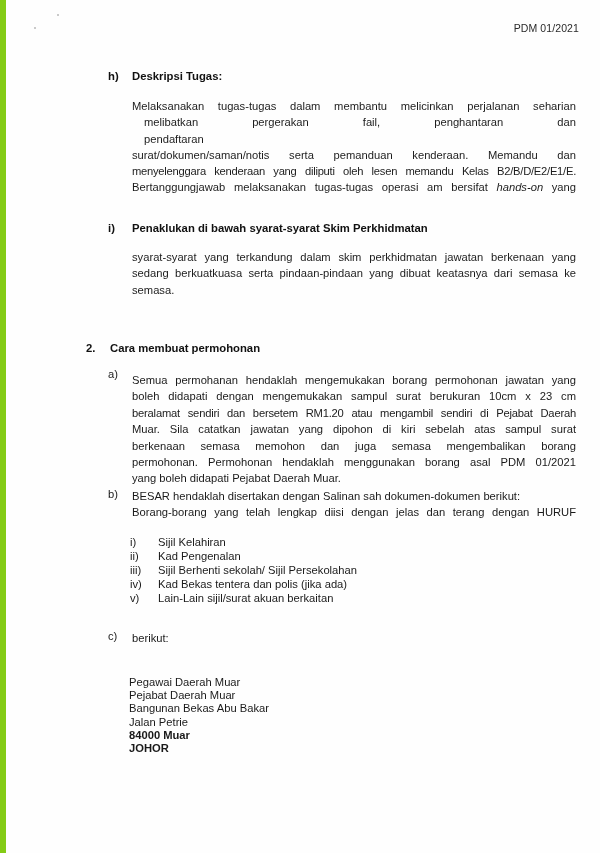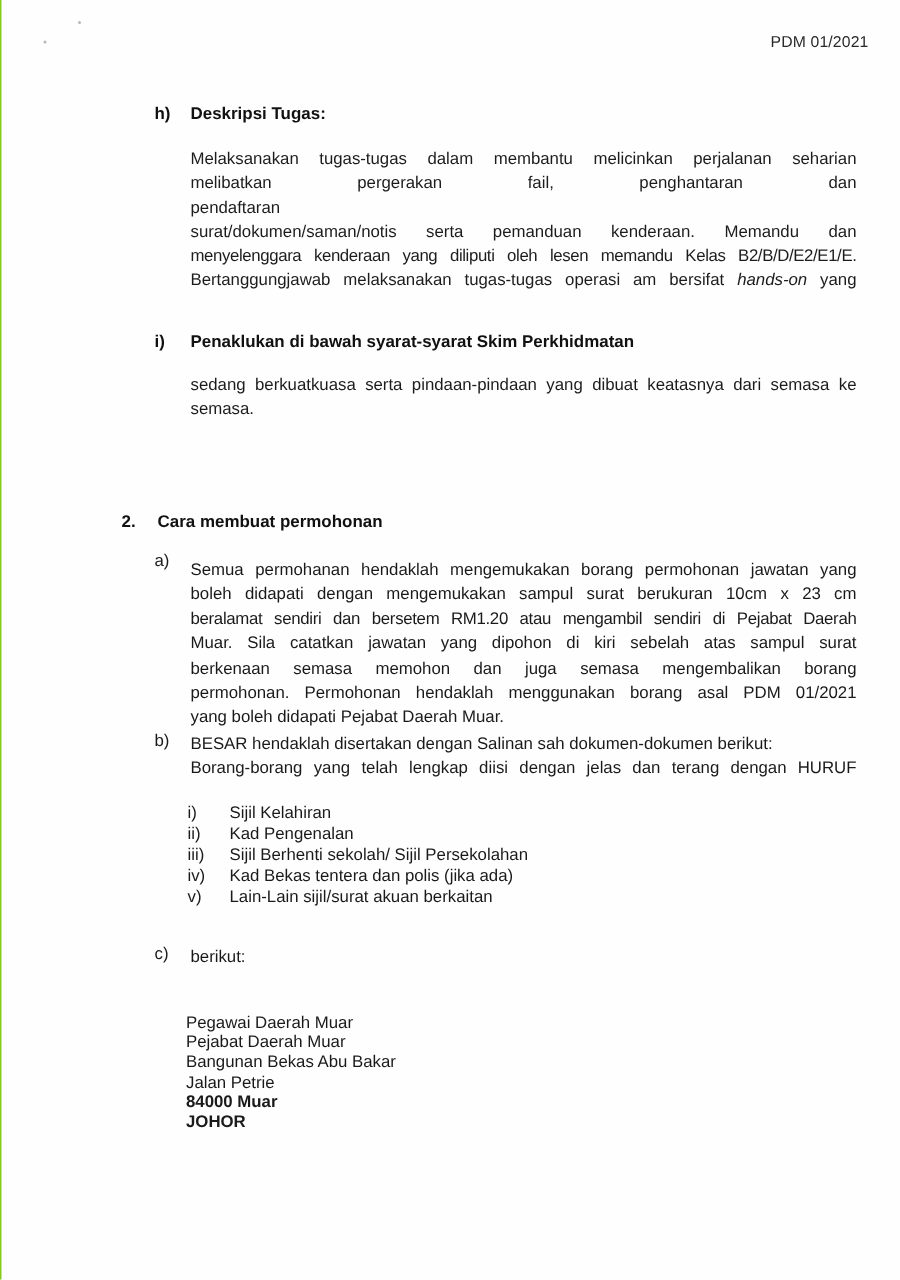--- a/index.html
+++ b/index.html
@@ -14,21 +14,21 @@
       overflow: hidden;
       font-family: "Liberation Sans", sans-serif;
       color: #1a1a1a;
       font-size: 11.2px;
     }
     .page {
       position: absolute;
       left: 0; top: 0;
       width: 600px; height: 853px;
       background: #fefefe;
-      border-left: 1px solid #84cc16;
+      border-left: 6px solid #84cc16;
       box-sizing: border-box;
     }
     .speck {
       position: absolute;
       width: 2px; height: 2px;
       background: #b8b8b8;
       border-radius: 50%;
     }
     .doc-ref {
       position: absolute;
@@ -92,31 +92,32 @@
   <span class="speck" style="left:28px; top:27px;"></span>
 
   <div class="doc-ref">PDM 01/2021</div>
 
   <div class="section-head" style="left:102px; top:70px;">
     <span class="num" style="width:24px;">h)</span><span>Deskripsi Tugas:</span>
   </div>
 
   <div class="para" style="left:126px; top:98px; width:444px;">
     <div style="text-align:justify; text-align-last:justify;">Melaksanakan  tugas-tugas dalam membantu melicinkan perjalanan seharian</div>
-    <div style="text-align:justify; text-align-last:justify; word-spacing:34px;">melibatkan pergerakan fail, penghantaran dan pendaftaran</div>
+    <div style="text-align:justify; text-align-last:justify; word-spacing:34px;margin-left:12px;">melibatkan pergerakan fail, penghantaran dan pendaftaran</div>
     <div style="text-align:justify; text-align-last:justify;">surat/dokumen/saman/notis serta pemanduan kenderaan. Memandu dan</div>
     <div style="text-align:justify; text-align-last:justify; letter-spacing:-0.25px;">menyelenggara kenderaan yang diliputi oleh lesen memandu Kelas B2/B/D/E2/E1/E.</div>
     <div style="text-align:justify; text-align-last:justify;"><span>Bertanggungjawab melaksanakan tugas-tugas operasi am bersifat </span><i>hands-on</i><span> yang</span></div>
   </div>
 
   <div class="section-head" style="left:102px; top:222px;">
     <span class="num" style="width:24px;">i)</span><span>Penaklukan di bawah syarat-syarat Skim Perkhidmatan</span>
   </div>
 
   <div class="para" style="left:126px; top:249px; width:444px;">
+    <div style="text-align:justify; text-align-last:justify;">syarat-syarat yang terkandung dalam skim perkhidmatan jawatan berkenaan yang</div>
     <div style="text-align:justify; text-align-last:justify;">sedang berkuatkuasa serta pindaan-pindaan yang dibuat keatasnya dari semasa ke</div>
     <div>semasa.</div>
   </div>
 
   <div class="section-head" style="left:80px; top:342px;">
     <span class="num" style="width:24px;">2.</span><span>Cara membuat permohonan</span>
   </div>
 
   <div class="item" style="left:102px; top:368px; width:470px;">
     <span class="marker">a)</span>

